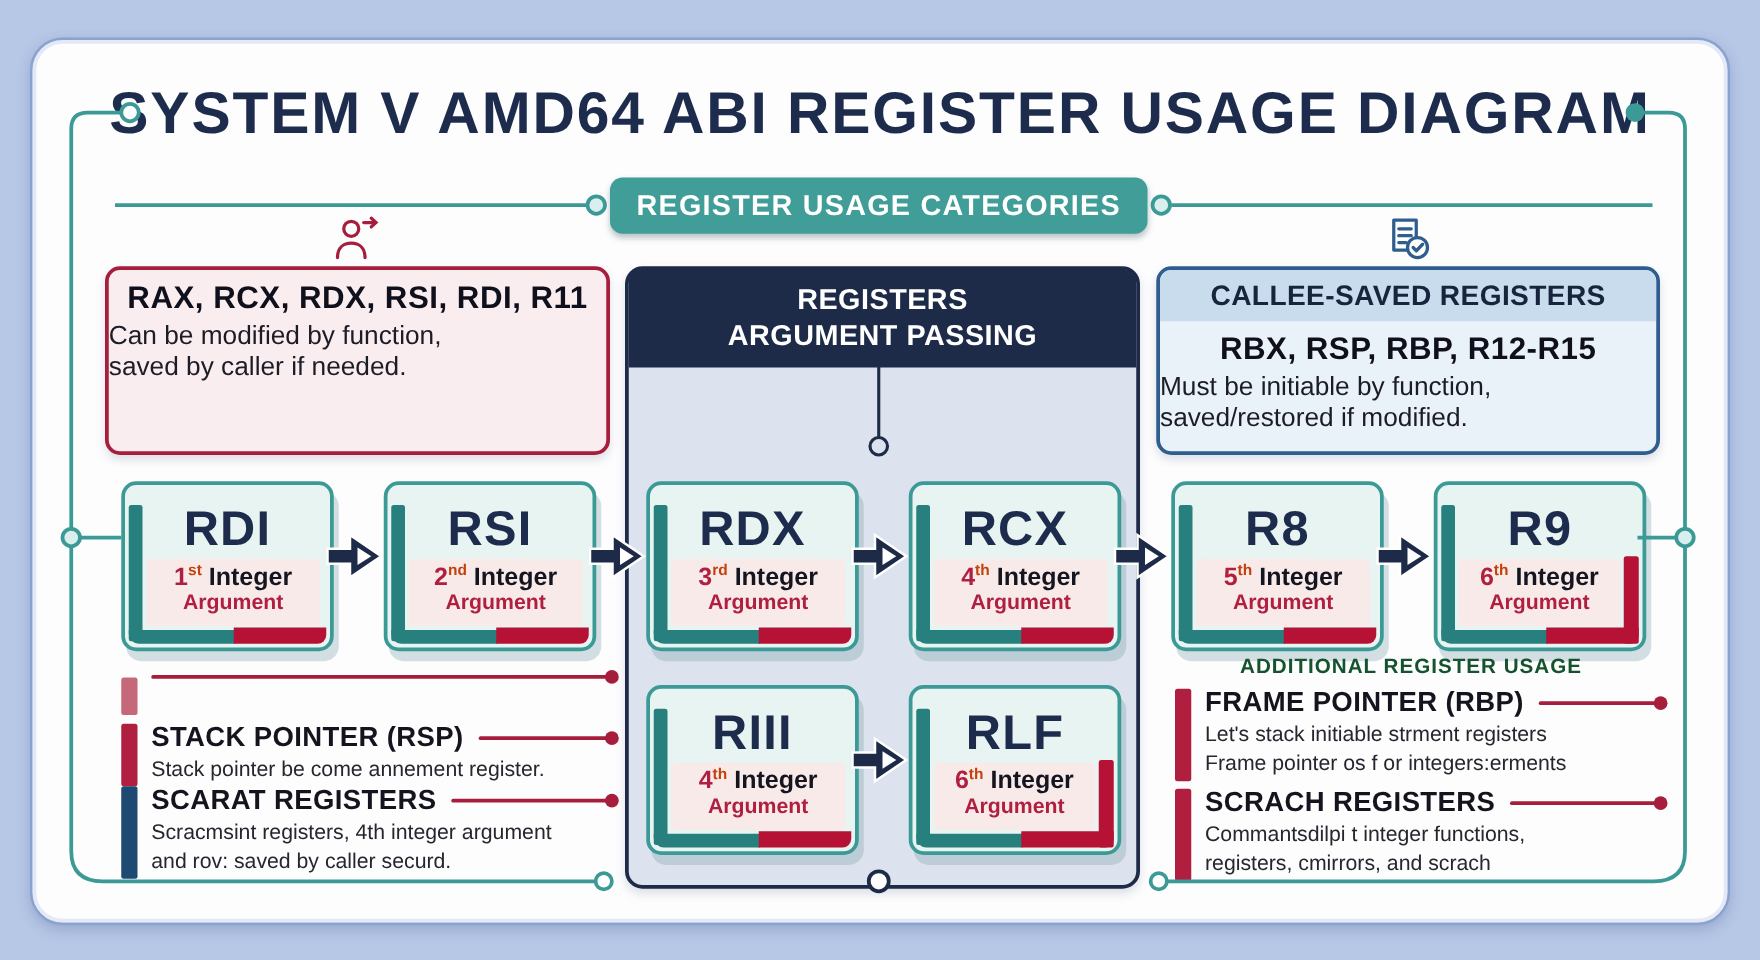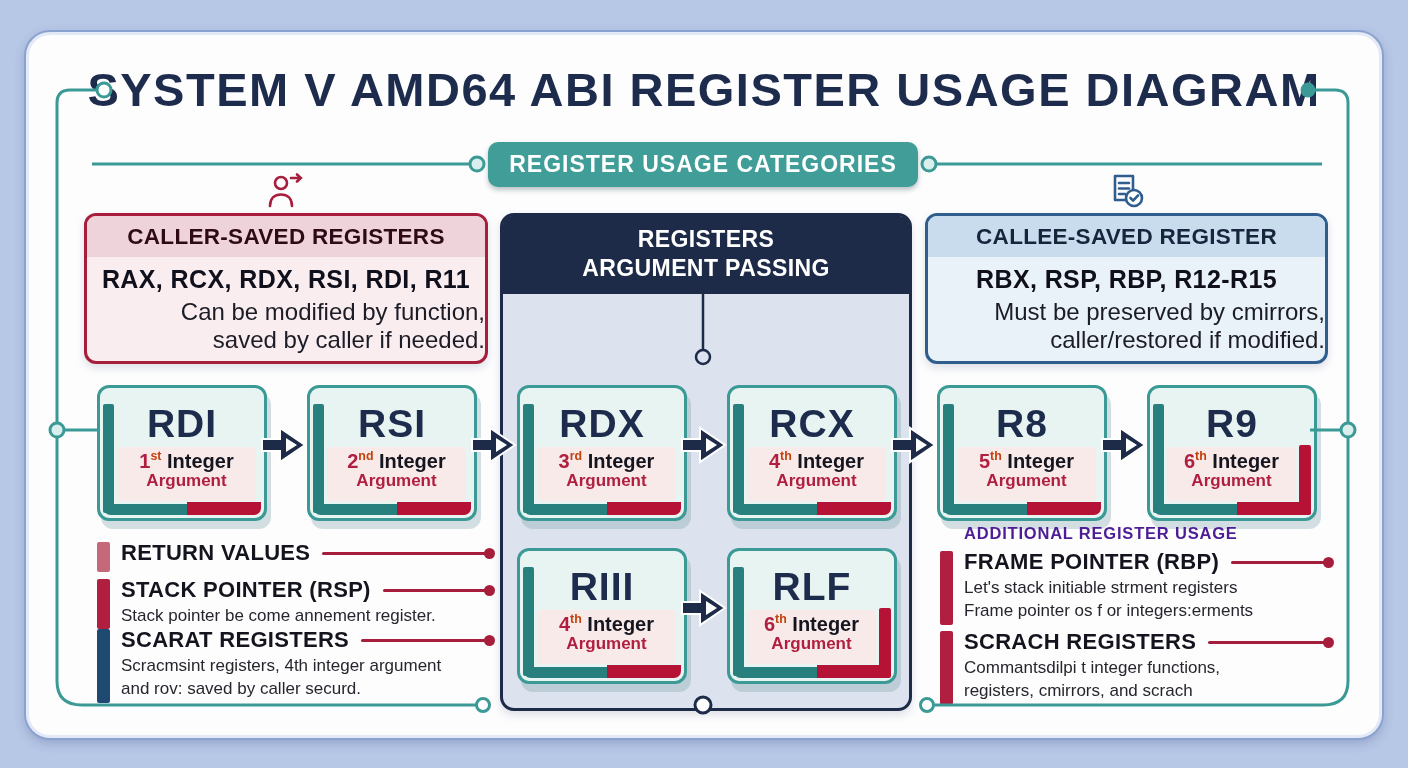--- a/index.html
+++ b/index.html
@@ -30,21 +30,21 @@
 
   
   .box{position:absolute;border-radius:12px;overflow:hidden;z-index:2;
        box-shadow:0 4px 8px rgba(80,90,120,.18);}
   .box-caller{left:84px;top:213px;width:398px;height:145px;border:3px solid #a61e3c;background:#f9edef;}
   .box-callee{left:925px;top:213px;width:397px;height:145px;border:3px solid #2f5e8e;background:#eaf2f9;}
   .box-head{display:block;text-align:center;font-weight:800;font-size:22.5px;padding:8px 0 7px;letter-spacing:.3px;}
   .box-caller .box-head{background:#eed3da;color:#2e0a16;}
   .box-callee .box-head{background:#c9dcee;color:#16243c;}
   .box-regs{text-align:center;font-weight:800;font-size:25px;color:#10101c;margin-top:8px;letter-spacing:.4px;}
-  .box-desc{text-align:right;font-size:24px;color:#1c1c26;line-height:1.18;margin-top:4px;}
+  .box-desc{text-align:left;font-size:21px;color:#1c1c26;line-height:1.18;margin-top:4px;}
 
   
   .mid-panel{
     position:absolute;left:500px;top:213px;width:406px;height:492px;
     border:3px solid #1d2b49;border-radius:14px;background:#dce2ee;z-index:2;
     box-shadow:0 4px 8px rgba(80,90,120,.18);
   }
   .mid-head{
     background:#1d2b49;color:#fff;text-align:center;font-weight:800;font-size:23px;
     padding:9px 0 11px;line-height:1.25;border-radius:9px 9px 0 0;letter-spacing:.4px;
@@ -75,22 +75,22 @@
 
   
   .leg-item{position:absolute;padding-left:24px;z-index:3;}
   .leg-bar{position:absolute;left:0;top:2px;width:13px;border-radius:2px;}
   .leg-head{display:flex;align-items:center;gap:12px;}
   .leg-title{font-size:22px;font-weight:800;color:#14141e;letter-spacing:.3px;white-space:nowrap;}
   .leg-line{flex:1;height:3px;background:#a61e3c;border-radius:2px;position:relative;min-width:36px;}
   .leg-line::after{content:'';position:absolute;right:-2px;top:-4px;width:11px;height:11px;border-radius:50%;background:#a61e3c;}
   .leg-sub{font-size:17px;color:#26262e;line-height:1.25;margin-top:2px;}
   .leg-heading{
-    position:absolute;left:964px;top:524px;font-size:16.5px;font-weight:800;
-    color:#4c1d95;letter-spacing:.8px;z-index:3;
+    position:absolute;left:992px;top:524px;font-size:16.5px;font-weight:800;
+    color:#14532d;letter-spacing:.8px;z-index:3;
   }
 </style>
 </head>
 <body>
 
 <div class="stage">
 
   <div class="panel"></div>
 
   <div class="title">SYSTEM V AMD64 ABI REGISTER USAGE DIAGRAM</div>
@@ -109,41 +109,40 @@
   <svg class="cat-icon" style="left:1106px;top:172px;" width="40" height="40" viewBox="0 0 40 40">
     <g fill="none" stroke="#2f5e8e" stroke-width="2.6" stroke-linecap="round" stroke-linejoin="round">
       <path d="M9 4 h18 v24 h-18 z"></path>
       <path d="M13 11 h10 M13 16.5 h10 M13 22 h6"></path>
       <circle cx="28" cy="26" r="8" fill="#ffffff"></circle>
       <path d="M24.5 26 l2.6 2.6 l5-5.2"></path>
     </g>
   </svg>
 
   <div class="box box-caller">
-    <div class="box-head">CALLER-SAVED REGISTERS</div>
     <div class="box-regs">RAX, RCX, RDX, RSI, RDI, R11</div>
     <div class="box-desc">
       <div>Can be modified by function,</div>
       <div>saved by caller if needed.</div>
     </div>
   </div>
 
   <div class="mid-panel">
     <div class="mid-head">
       <div>REGISTERS</div>
       <div>ARGUMENT PASSING</div>
     </div>
   </div>
 
   <div class="box box-callee">
-    <div class="box-head">CALLEE-SAVED REGISTER</div>
+    <div class="box-head">CALLEE-SAVED REGISTERS</div>
     <div class="box-regs">RBX, RSP, RBP, R12-R15</div>
     <div class="box-desc">
-      <div>Must be preserved by cmirrors,</div>
-      <div>caller/restored if modified.</div>
+      <div>Must be initiable by function,</div>
+      <div>saved/restored if modified.</div>
     </div>
   </div>
 
   <div id="cards-row1">
       <div class="card" style="left: 97px; top: 385px;">
         <span class="lbar"></span>
         <span class="bteal"></span>
         <span class="bred"></span>
         <div class="cname">RDI</div>
         <div class="cband">
@@ -251,21 +250,20 @@
           <path d="M1 15 H19 V4 L44 21 L19 38 V27 H1 Z" fill="#1d2b49" stroke="#ffffff" stroke-width="2"></path>
           <path d="M25 14 L36 21 L25 28 Z" fill="#ffffff"></path>
         </svg></div>
     </div>
 
   <div class="leg-heading">ADDITIONAL REGISTER USAGE</div>
   <div id="legend-left">
       <div class="leg-item" style="left: 97px; top: 540px; width: 372px;">
         <span class="leg-bar" style="height:30px;background:#c4687a"></span>
         <div class="leg-head">
-          <span class="leg-title">RETURN VALUES</span>
           <span class="leg-line"></span>
         </div>
       </div>
       <div class="leg-item" style="left: 97px; top: 577px; width: 372px;">
         <span class="leg-bar" style="height:50px;background:#b01f3f"></span>
         <div class="leg-head">
           <span class="leg-title">STACK POINTER (RSP)</span>
           <span class="leg-line"></span>
         </div>
         <div class="leg-sub">Stack pointer be come annement register.</div>

